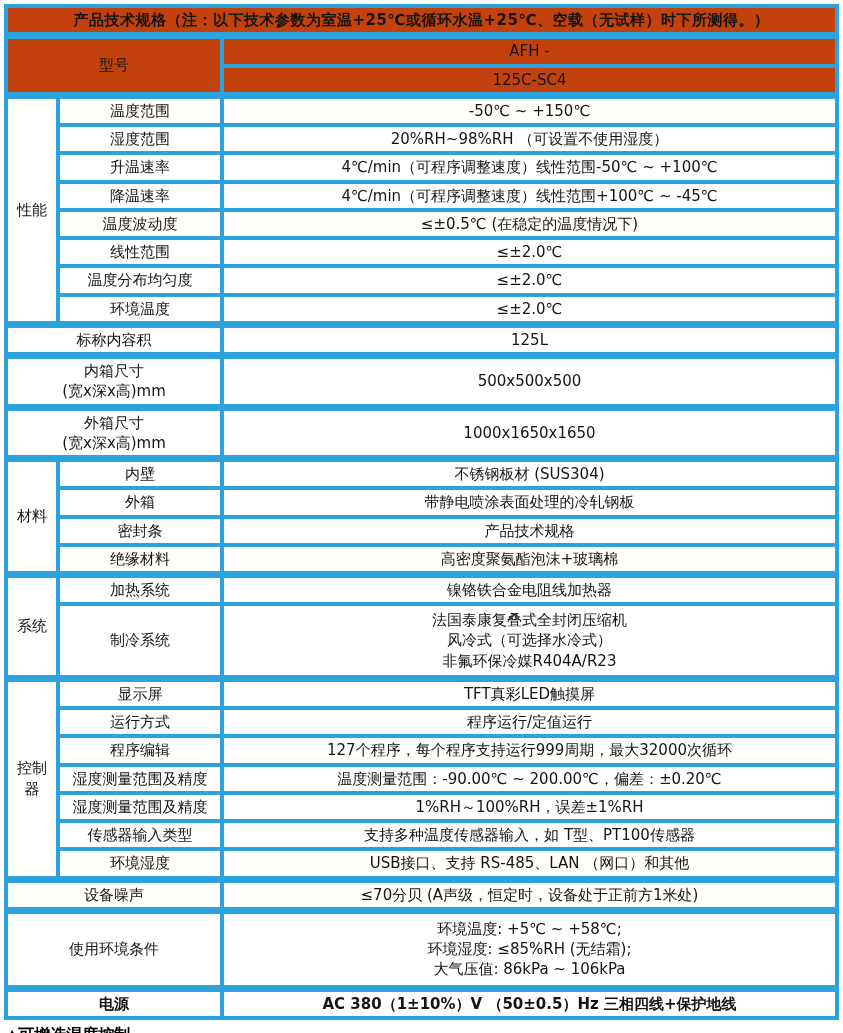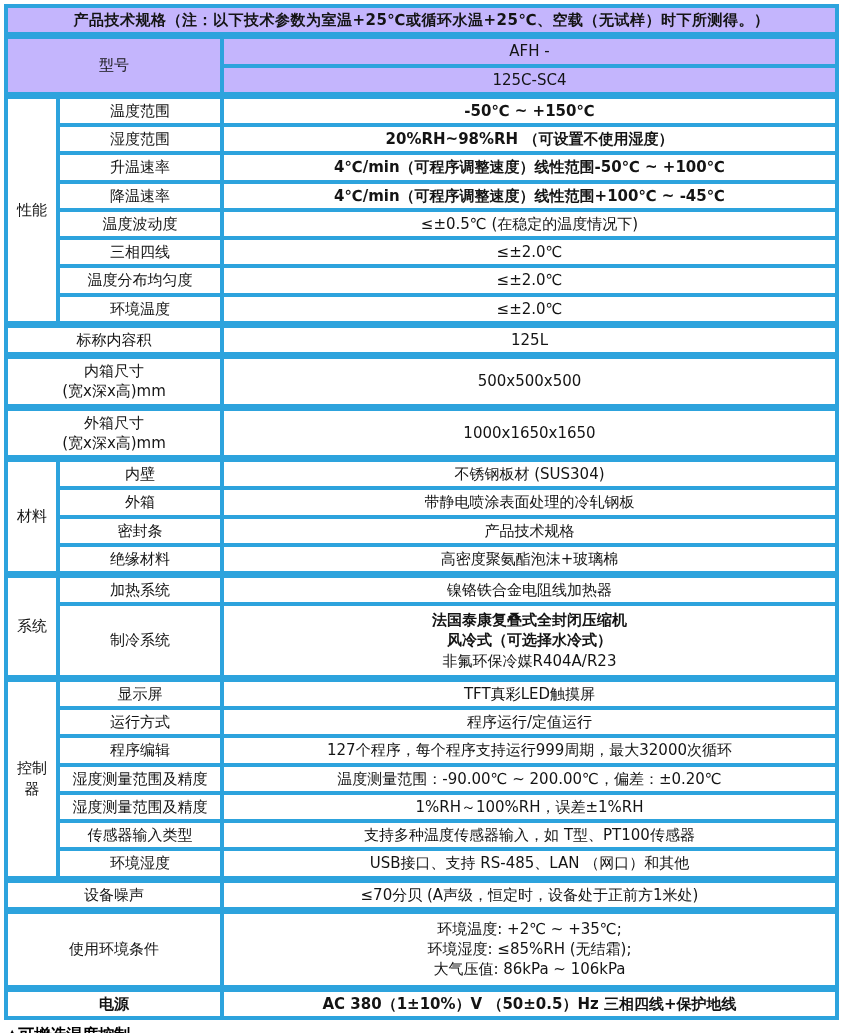--- a/index.html
+++ b/index.html
@@ -22,23 +22,23 @@
     border:4px solid #2da3dd;
     text-align:center;
     vertical-align:middle;
     font-size:15px;
     line-height:1.35;
     padding:2px 6px;
     background:#ffffff;
     overflow:hidden;
   }
   tr.sep > td{border-top-width:7px;}
-  td.hdr{background:#c4b5fd;}
+  td.hdr{background:#c2410c;}
   td.title-cell{font-weight:bold;font-size:15px;letter-spacing:0.5px;}
-  td.b, .b{font-weight:bold;}
+  td.b, .b{font-weight:normal;}
   tr.h-title{height:27px;}
   tr.h-model{height:26px;}
   tr.h-std{height:23px;}
   tr.h-mat{height:25px;}
   tr.h-dim{height:50px;}
   tr.h-cool{height:74px;}
   tr.h-env{height:78px;}
   tr.h-noise{height:25px;margin-top:16px;}
   tr.h-power{height:26px;font-weight:bold;}
   td.group-cell{padding:2px 3px;}
@@ -88,21 +88,21 @@
     </tr>
     <tr class="h-std">
       <td>降温速率</td>
       <td class="b">4℃/min（可程序调整速度）线性范围+100℃ ~ -45℃</td>
     </tr>
     <tr class="h-std">
       <td>温度波动度</td>
       <td>≤±0.5℃ (在稳定的温度情况下)</td>
     </tr>
     <tr class="h-std">
-      <td>三相四线</td>
+      <td>线性范围</td>
       <td>≤±2.0℃</td>
     </tr>
     <tr class="h-std">
       <td>温度分布均匀度</td>
       <td>≤±2.0℃</td>
     </tr>
     <tr class="h-std">
       <td>环境温度</td>
       <td>≤±2.0℃</td>
     </tr>
@@ -188,21 +188,21 @@
       <td>USB接口、支持 RS-485、LAN （网口）和其他</td>
     </tr>
 
     <tr class="h-noise sep">
       <td colspan="2">设备噪声</td>
       <td>≤70分贝 (A声级，恒定时，设备处于正前方1米处)</td>
     </tr>
     <tr class="h-env sep">
       <td colspan="2">使用环境条件</td>
       <td>
-        <div>环境温度: +2℃ ~ +35℃;</div>
+        <div>环境温度: +5℃ ~ +58℃;</div>
         <div>环境湿度: ≤85%RH (无结霜);</div>
         <div>大气压值: 86kPa ~ 106kPa</div>
       </td>
     </tr>
     <tr class="h-power sep">
       <td colspan="2">电源</td>
       <td>AC 380（1±10%）V （50±0.5）Hz 三相四线+保护地线</td>
     </tr>
   </tbody>
     </table>

